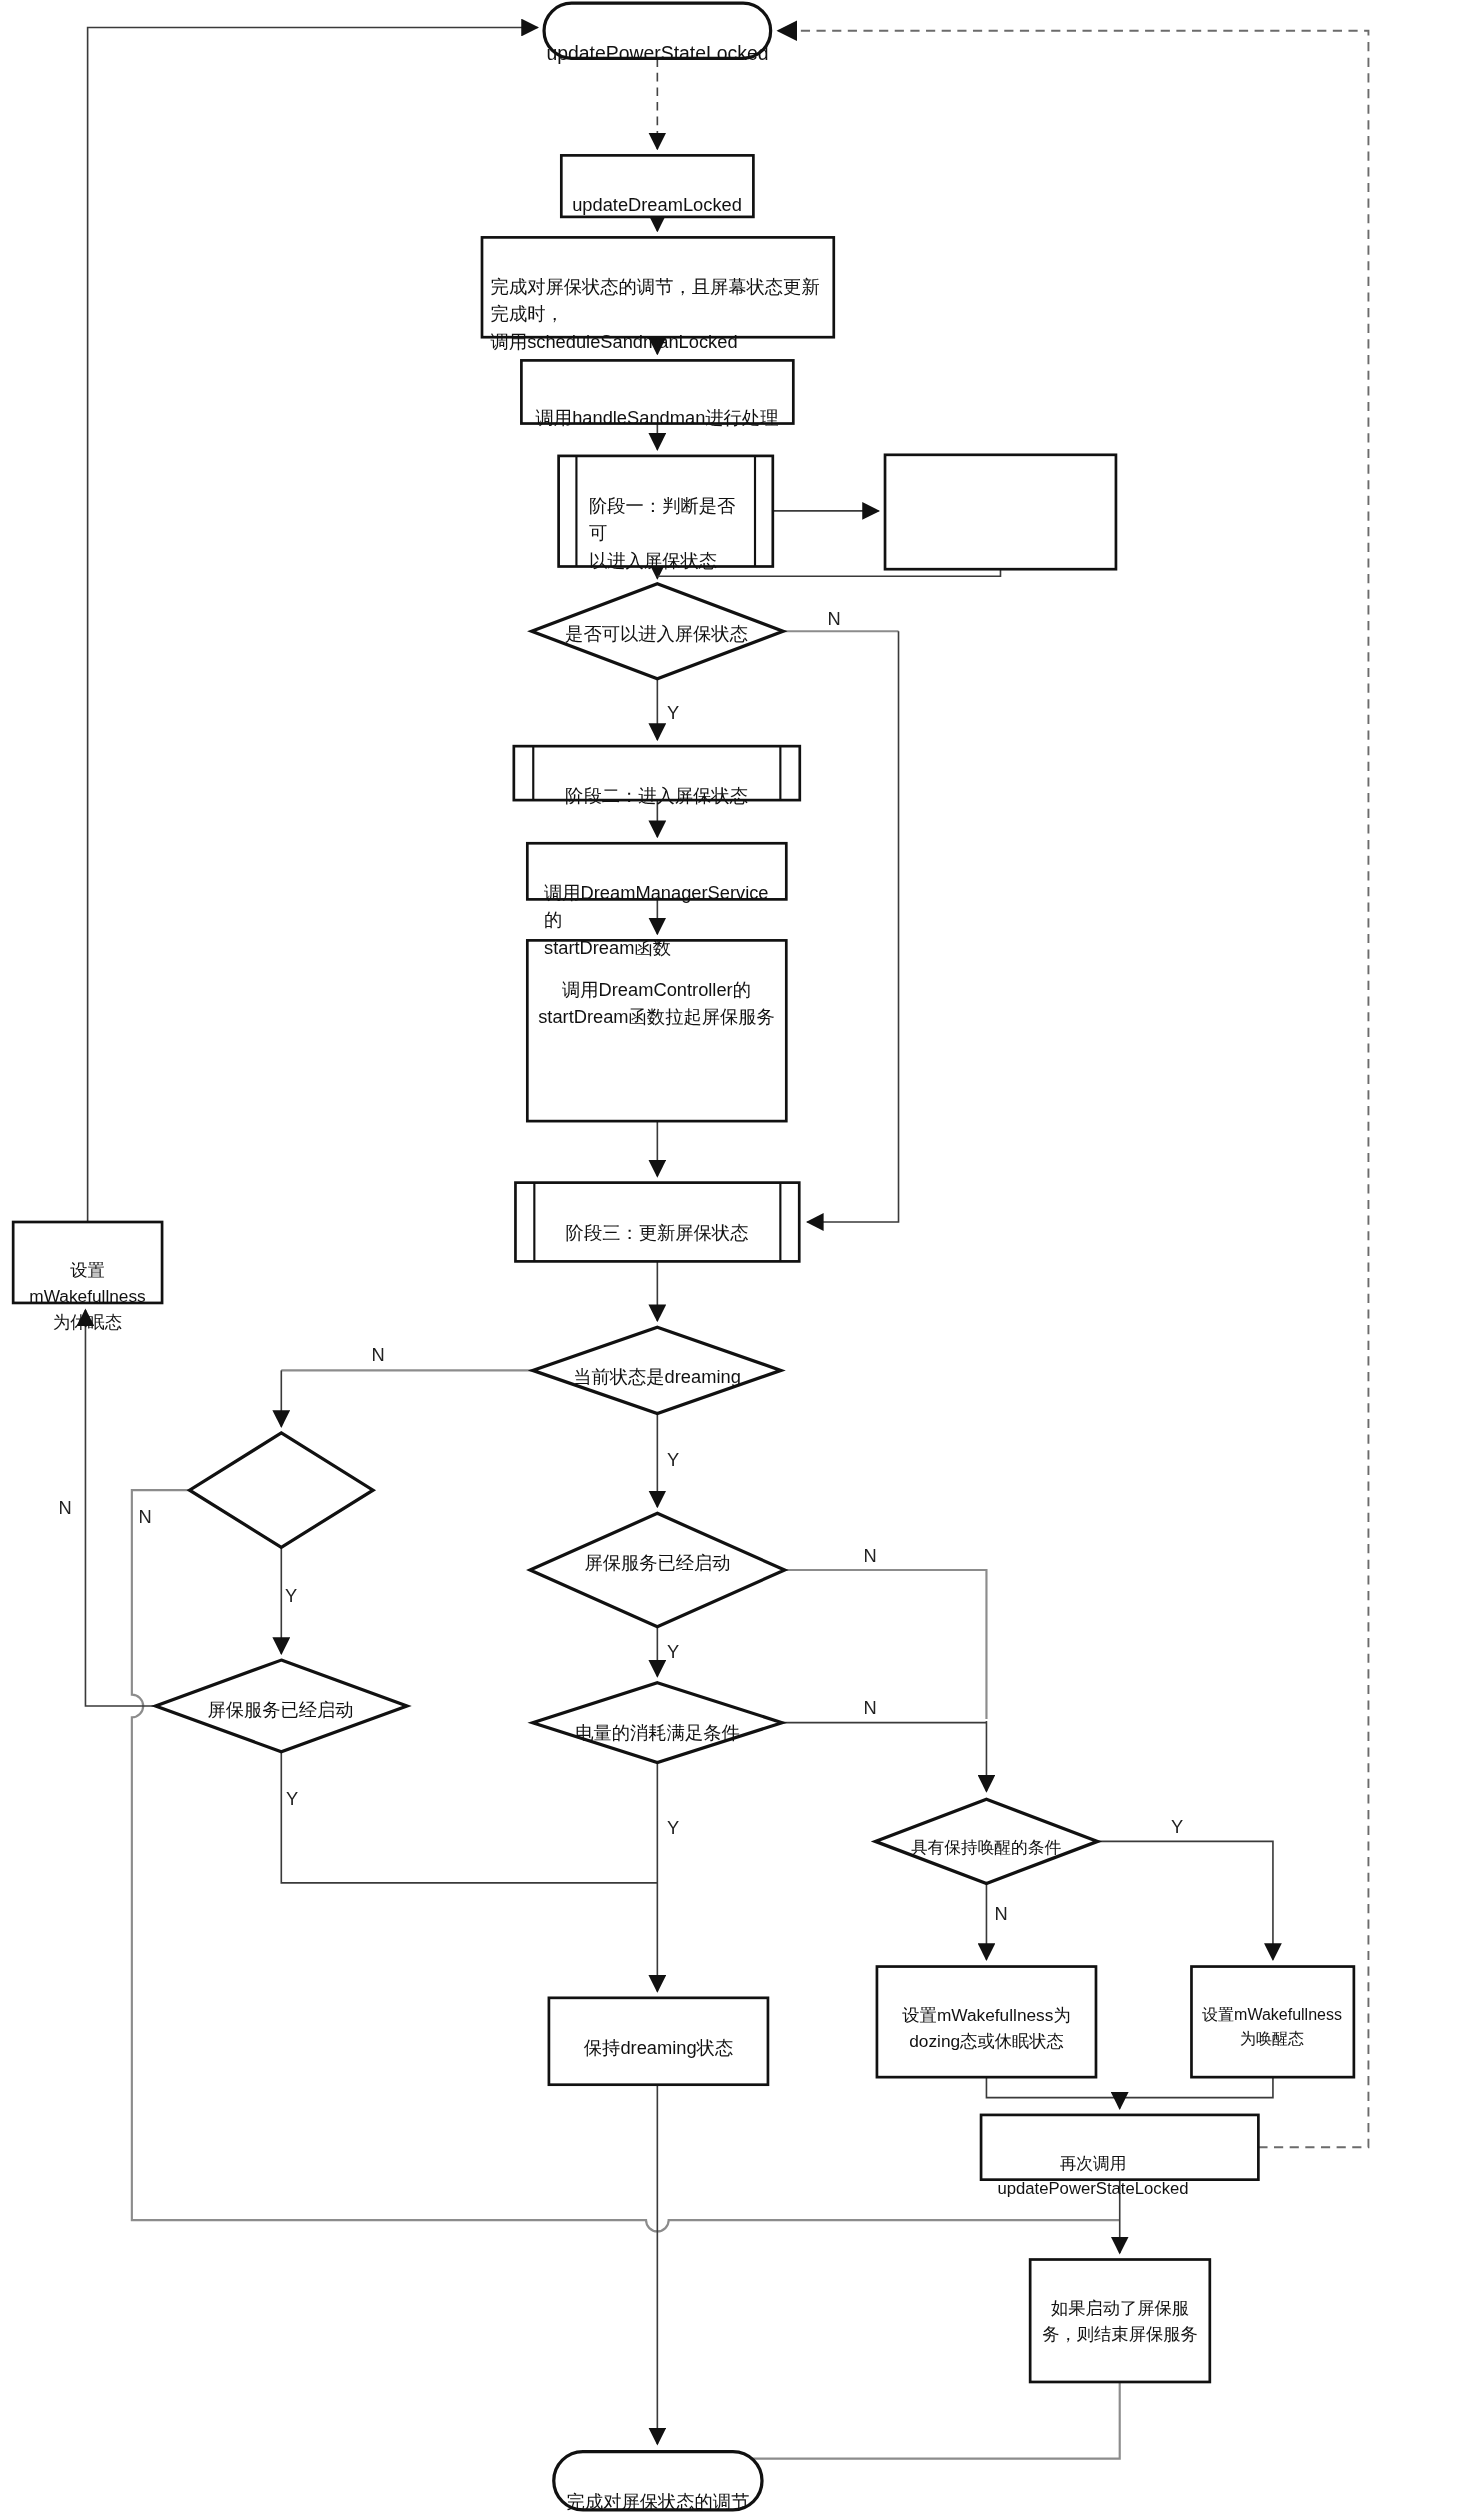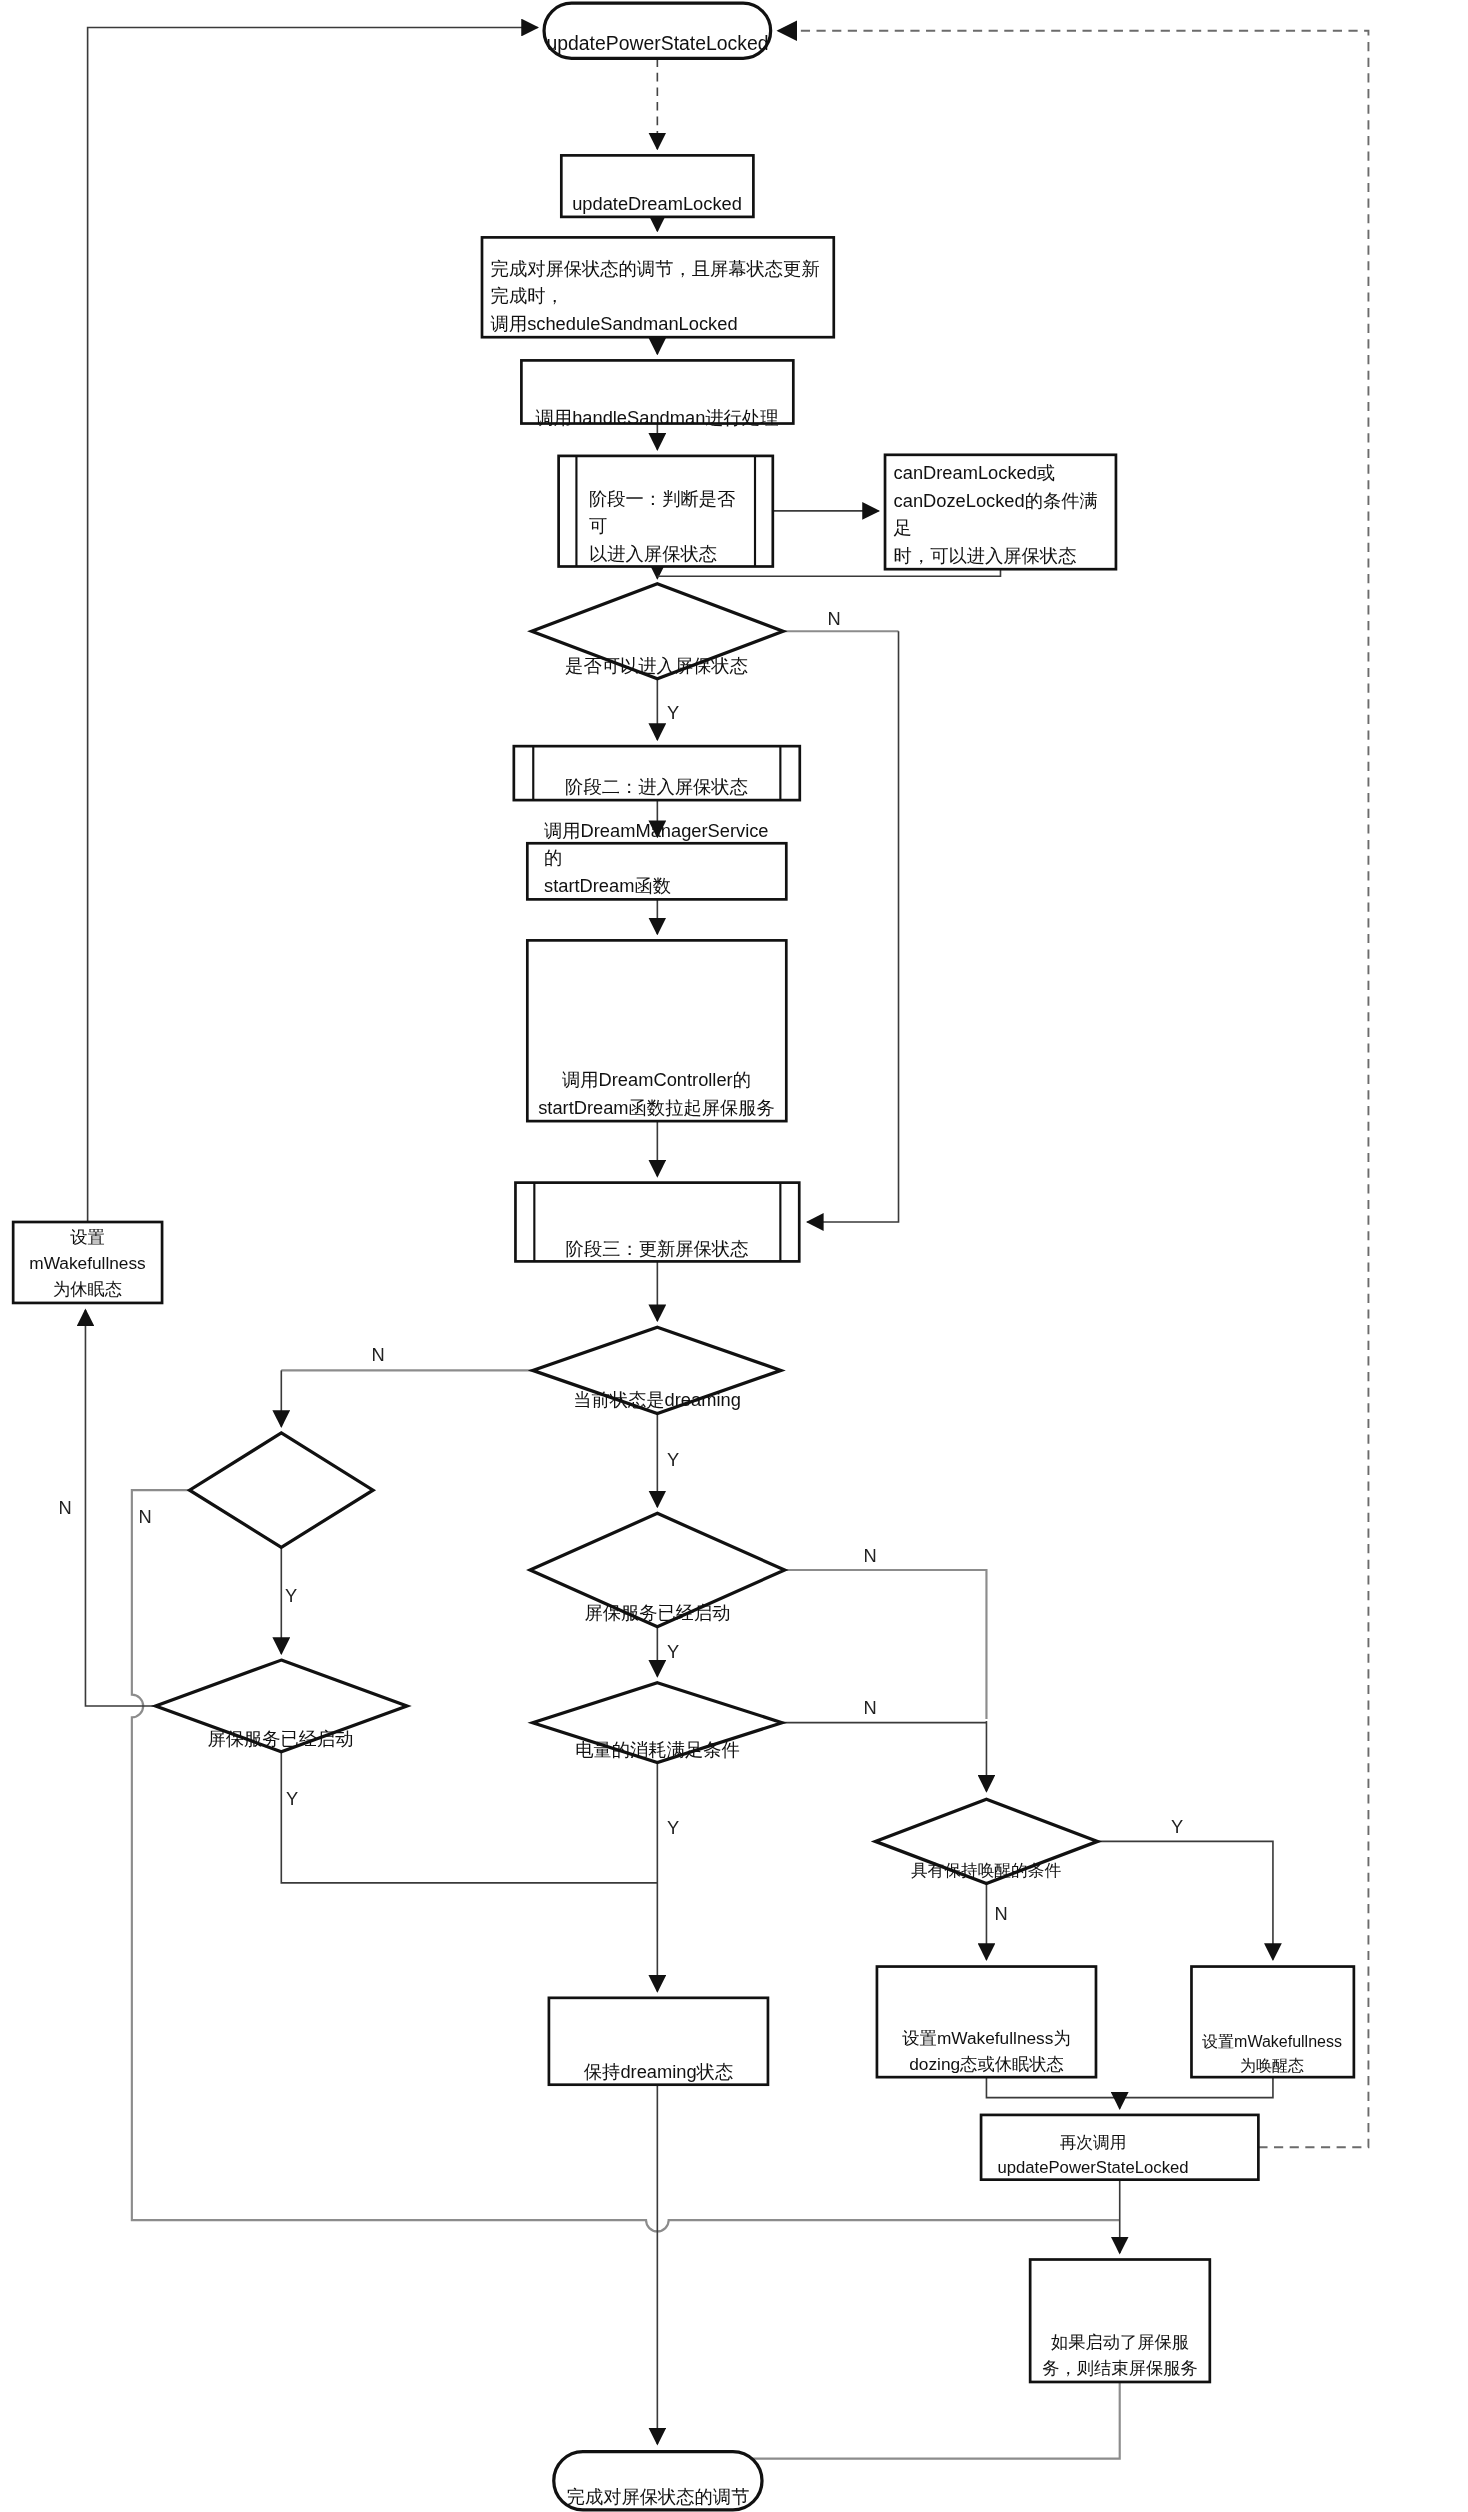--- a/index.html
+++ b/index.html
@@ -1,21 +1,21 @@
 <!DOCTYPE html>
 <html style="font-size:8.6px"><head>
 <meta charset="utf-8">
 <style>
   html,body{margin:0;padding:0;background:#ffffff;}
   #canvas{position:relative;width:1469px;height:2512px;background:#ffffff;
           font-family:"Liberation Sans","DejaVu Sans",sans-serif;color:#111;}
   #wires{position:absolute;left:0;top:0;width:1469px;height:2512px;}
-  .node{position:absolute;display:flex;align-items:flex-end;justify-content:center;
+  .node{position:absolute;display:flex;align-items:flex-start;justify-content:center;
         box-sizing:border-box;text-align:center;font-size:18.3px;line-height:1.5;
-        white-space:pre-line;background:transparent;}
+        white-space:pre-line;background:transparent;margin-top:36px;}
   .txt{white-space:pre-line;}
   .left .txt{text-align:left;}
   .elabel{position:absolute;transform:translate(-50%,-50%);font-size:18.3px;color:#222;}
 </style>
 </head>
 <body>
 
 <div id="canvas">
 
   <svg id="wires" viewBox="0 0 2722 4656">
@@ -127,23 +127,20 @@
     <rect x="1026" y="4544" width="386" height="108" rx="54" fill="#fff" stroke="#111" stroke-width="6"></rect>
   </svg>
 
   <div class="node" style="left:544px;top:3.2px;width:227px;height:55px;font-size:19.4px;"><span class="txt">updatePowerStateLocked</span></div>
   <div class="node" style="left:561px;top:155px;width:192px;height:62px;"><span class="txt">updateDreamLocked</span></div>
   <div class="node left" style="left:482px;top:237px;width:352px;height:100px;padding:0 8.6px;justify-content:flex-start;"><span class="txt">完成对屏保状态的调节，且屏幕状态更新完成时，
 调用scheduleSandmanLocked</span></div>
   <div class="node" style="left:521px;top:368px;width:272px;height:63px;"><span class="txt">调用handleSandman进行处理</span></div>
   <div class="node left" style="left:576px;top:456px;width:179px;height:111px;padding:0 13px;justify-content:flex-start;"><span class="txt">阶段一：判断是否可
 以进入屏保状态</span></div>
-  <div class="node left" style="left:885px;top:455px;width:231px;height:114px;padding:0 8.6px;justify-content:flex-start;"><span class="txt">canDreamLocked或
-canDozeLocked的条件满足
-时，可以进入屏保状态</span></div>
   <div class="node" style="left:531px;top:584px;width:251px;height:95px;"><span class="txt">是否可以进入屏保状态</span></div>
   <div class="node" style="left:533px;top:746px;width:247px;height:54px;"><span class="txt">阶段二：进入屏保状态</span></div>
   <div class="node left" style="left:527px;top:843px;width:259px;height:56px;padding:0 17px;justify-content:flex-start;"><span class="txt">调用DreamManagerService的
 startDream函数</span></div>
   <div class="node" style="left:527px;top:940px;width:259px;height:181px;"><span class="txt">调用DreamController的
 startDream函数拉起屏保服务</span></div>
   <div class="node" style="left:534px;top:1183px;width:246px;height:79px;"><span class="txt">阶段三：更新屏保状态</span></div>
   <div class="node" style="left:13px;top:1222px;width:149px;height:81px;font-size:17.3px;"><span class="txt">设置mWakefullness
 为休眠态</span></div>
   <div class="node" style="left:533px;top:1327px;width:248px;height:86px;"><span class="txt">当前状态是dreaming</span></div>

